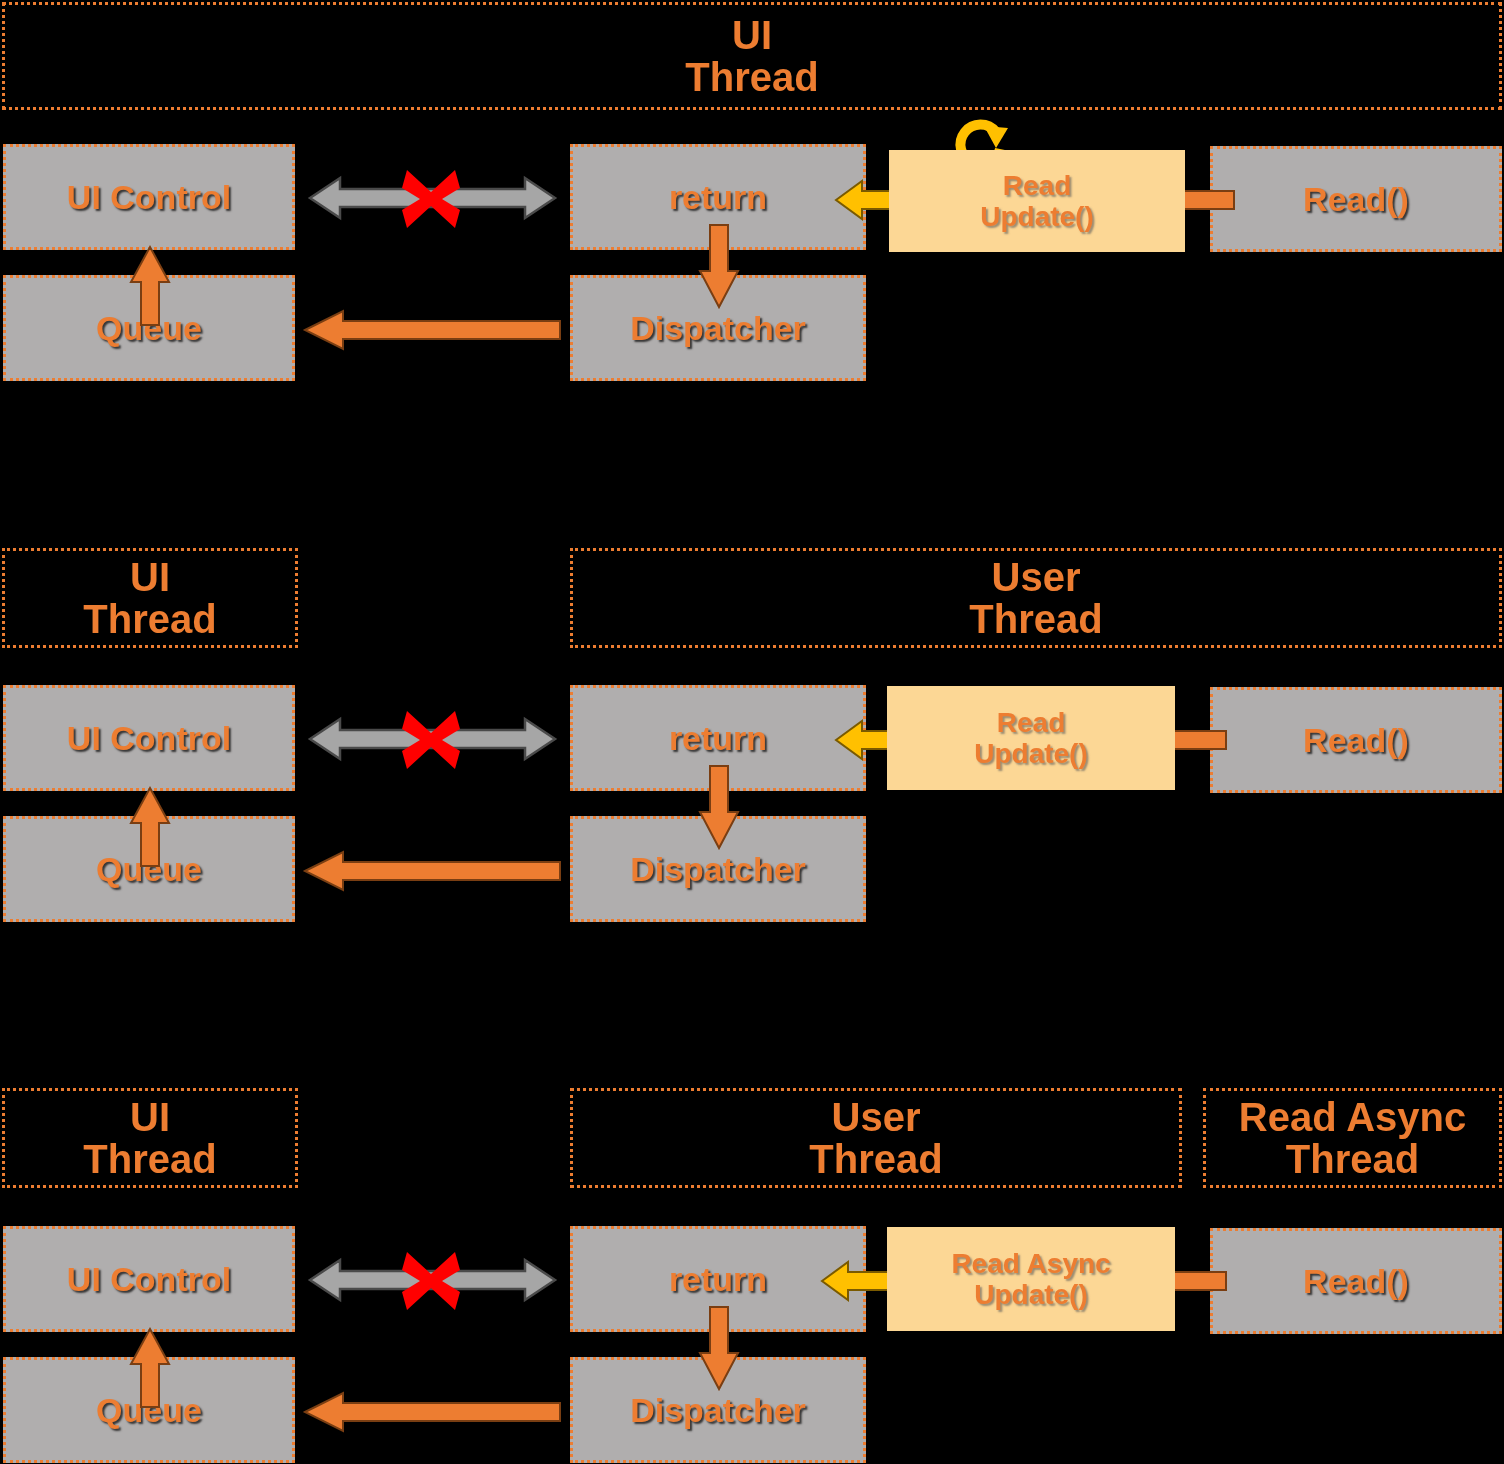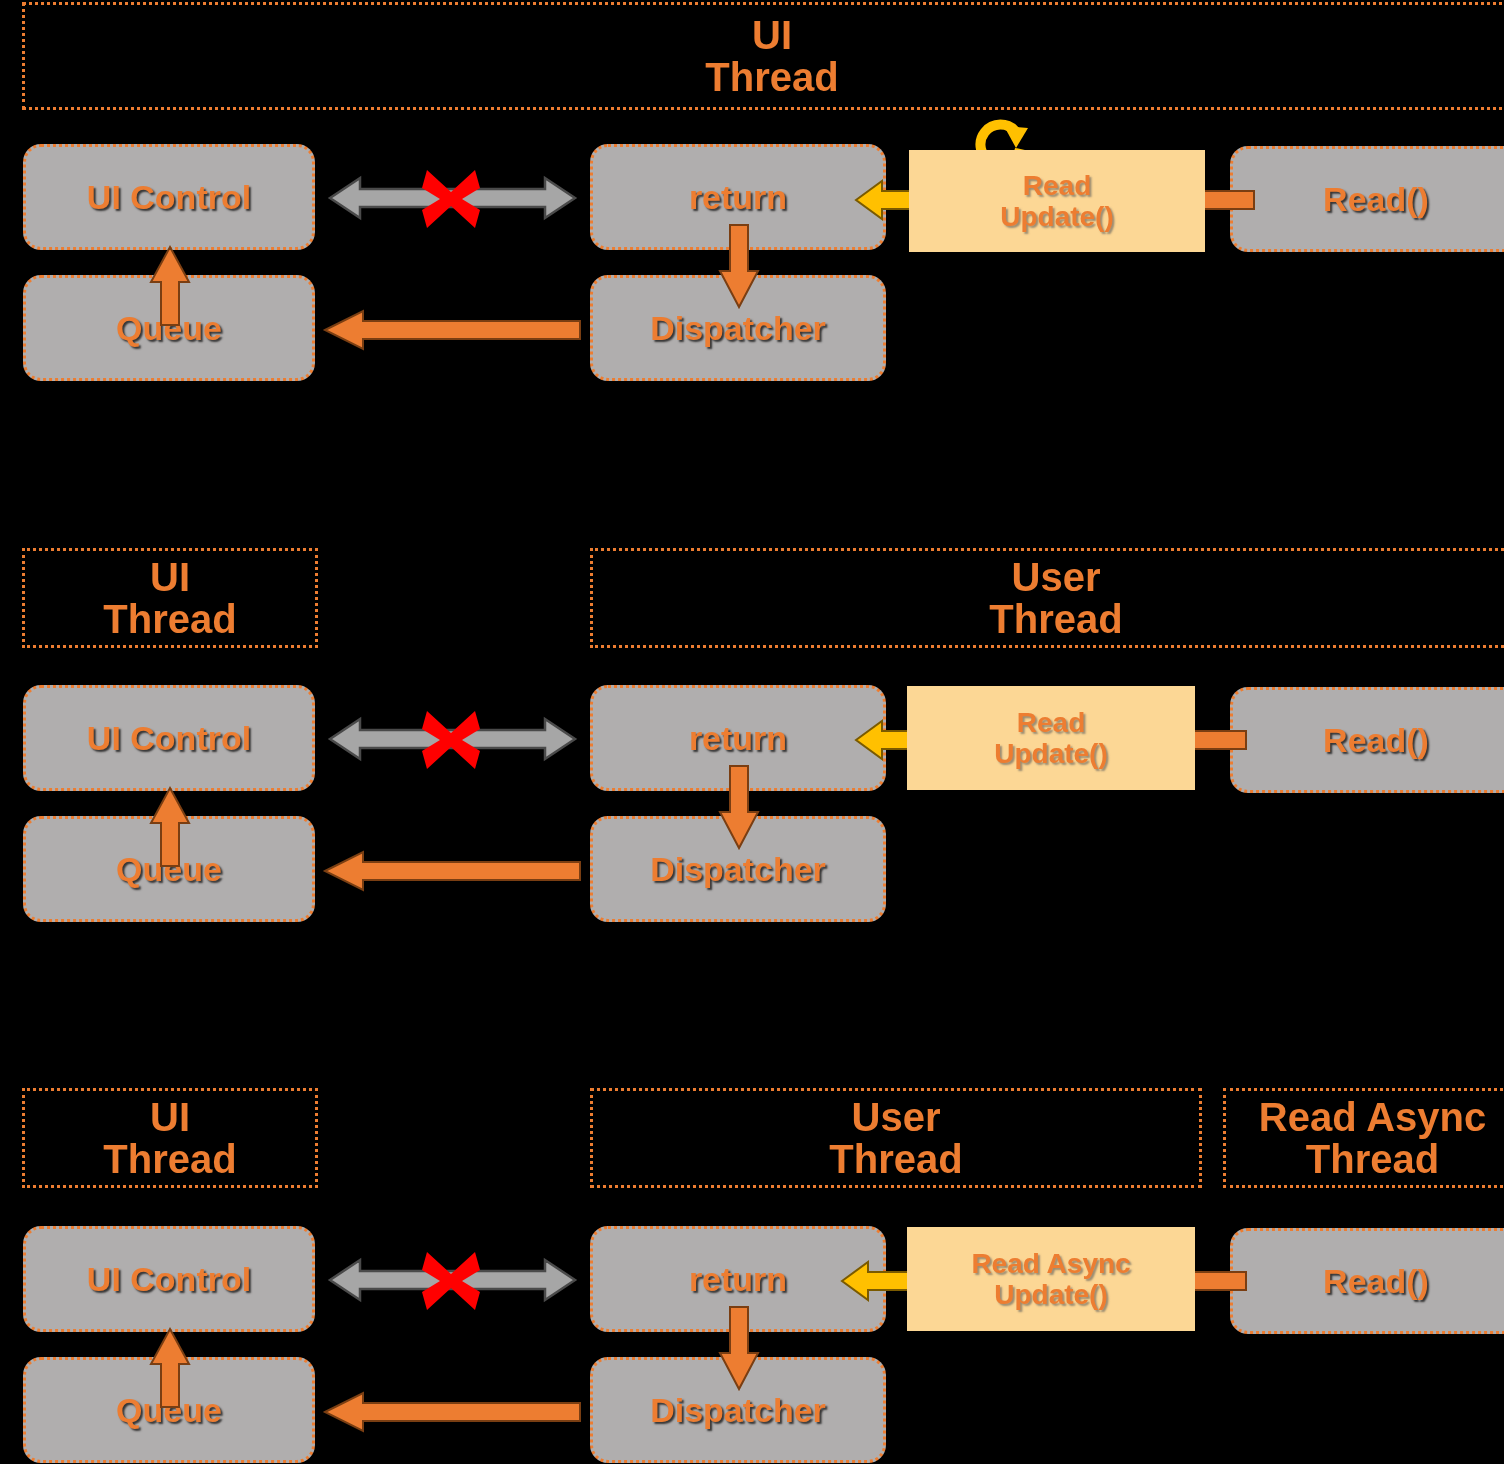--- a/index.html
+++ b/index.html
@@ -13,21 +13,20 @@
     position: relative;
     font-family: "Liberation Sans", sans-serif;
     overflow: hidden;
   }
   .stage {
     position: absolute;
     left: 0; top: 0;
     width: 1334px;
     height: 1464px;
     background: #000000;
-    margin-left: 20px;
   }
 
   
   .thread-box {
     position: absolute;
     border: 3px dotted #ED7D31;
     background: transparent;
     box-sizing: border-box;
     display: flex;
     flex-direction: column;
@@ -64,21 +63,21 @@
     text-shadow: 2px 2px 2px rgba(90,90,90,0.6);
     z-index: 3;
   }
   .node.yellow span { display: block; text-align: center; }
 
   
   .arrow-svg { position: absolute; overflow: visible; }
 
   
   .t-hdr  { font-size: 40px; }
-  .t-node { font-size: 34px; border-radius: 18px; }
+  .t-node { font-size: 34px; }
   .t-yell { font-size: 28px; }
 </style>
 </head>
 <body>
 
 <div class="stage">
 
   <div class="thread-box t-hdr" style="left:2px; top:2px; width:1500px; height:108px;">
     <span>UI</span>
     <span>Thread</span>

